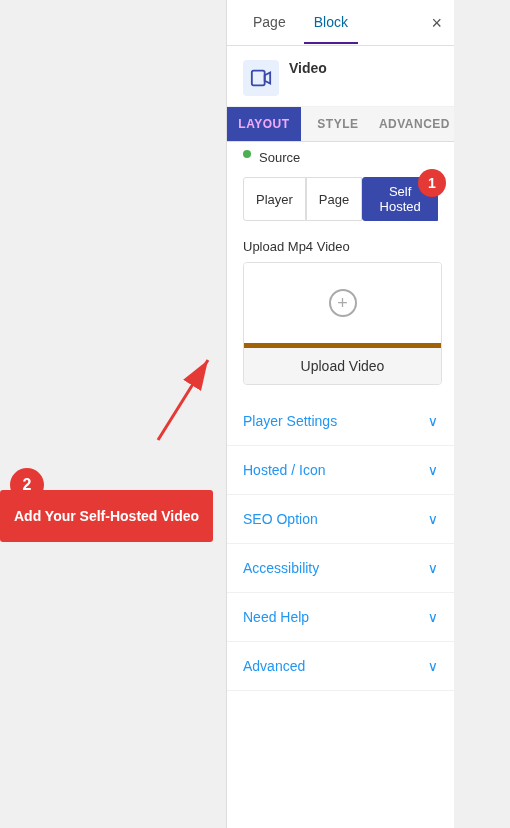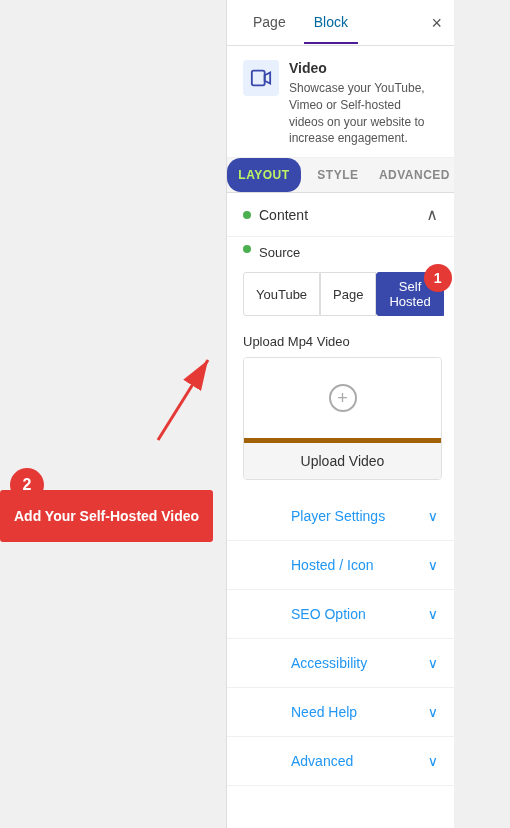--- a/index.html
+++ b/index.html
@@ -141,22 +141,21 @@
       padding: 10px 4px;
       font-size: 12px;
       font-weight: bold;
       color: #888;
       cursor: pointer;
       letter-spacing: 0.5px;
     }
 
     .subtab.active {
       background: #3949ab;
-      color: #bef264;
-      border-radius: 14px;
+      color: #f0abfc;
     }
 
     
     .content-area {
       flex: 1;
       overflow-y: auto;
       overflow-x: hidden;
     }
 
     
@@ -293,21 +292,20 @@
     .collapsible-section {
       border-bottom: 1px solid #f0f0f0;
     }
 
     .collapsible-header {
       display: flex;
       align-items: flex-end;
       justify-content: space-between;
       padding: 16px 16px;
       cursor: pointer;
-      margin-left: 48px;
     }
 
     .collapsible-header span {
       font-size: 14px;
       color: #2196f3;
       font-weight: 400;
     }
 
     .chevron-down {
       font-size: 14px;
@@ -373,47 +371,39 @@
 
   <div class="block-info">
     <div class="video-icon-wrap">
       <svg width="22" height="22" viewBox="0 0 24 24" fill="none">
         <rect x="2" y="4" width="14" height="16" rx="2" stroke="#3949ab" stroke-width="2" fill="none"></rect>
         <path d="M16 9l6-3v12l-6-3V9z" stroke="#3949ab" stroke-width="2" fill="none"></path>
       </svg>
     </div>
     <div class="block-info-text">
       <h3>Video</h3>
-      <p>Showcase your YouTube, Vimeo or Self-hosted videos on your website to increase engagement.</p>
     </div>
   </div>
 
   <div class="subtabs-row">
     <div class="subtab active">LAYOUT</div>
     <div class="subtab">STYLE</div>
     <div class="subtab">ADVANCED</div>
   </div>
 
   <div class="content-area">
 
-    <div class="section-header">
-      <div class="section-header-left">
-        <span class="green-dot"></span>
-        <span>Content</span>
-      </div>
-      <span class="section-toggle">∧</span>
-    </div>
 
     <div class="source-row">
       <span class="green-dot"></span>
       <span class="source-label">Source</span>
     </div>
 
     <div class="source-buttons">
-      <button class="src-btn">YouTube</button>
+      <button class="src-btn">Player</button>
       <button class="src-btn">Page</button>
       <div class="source-btn-wrap">
         <button class="src-btn active">Self Hosted</button>
         <div class="badge-1">1</div>
       </div>
     </div>
 
     <div class="upload-section">
       <div class="upload-label">Upload Mp4 Video</div>
       <div class="upload-box">

